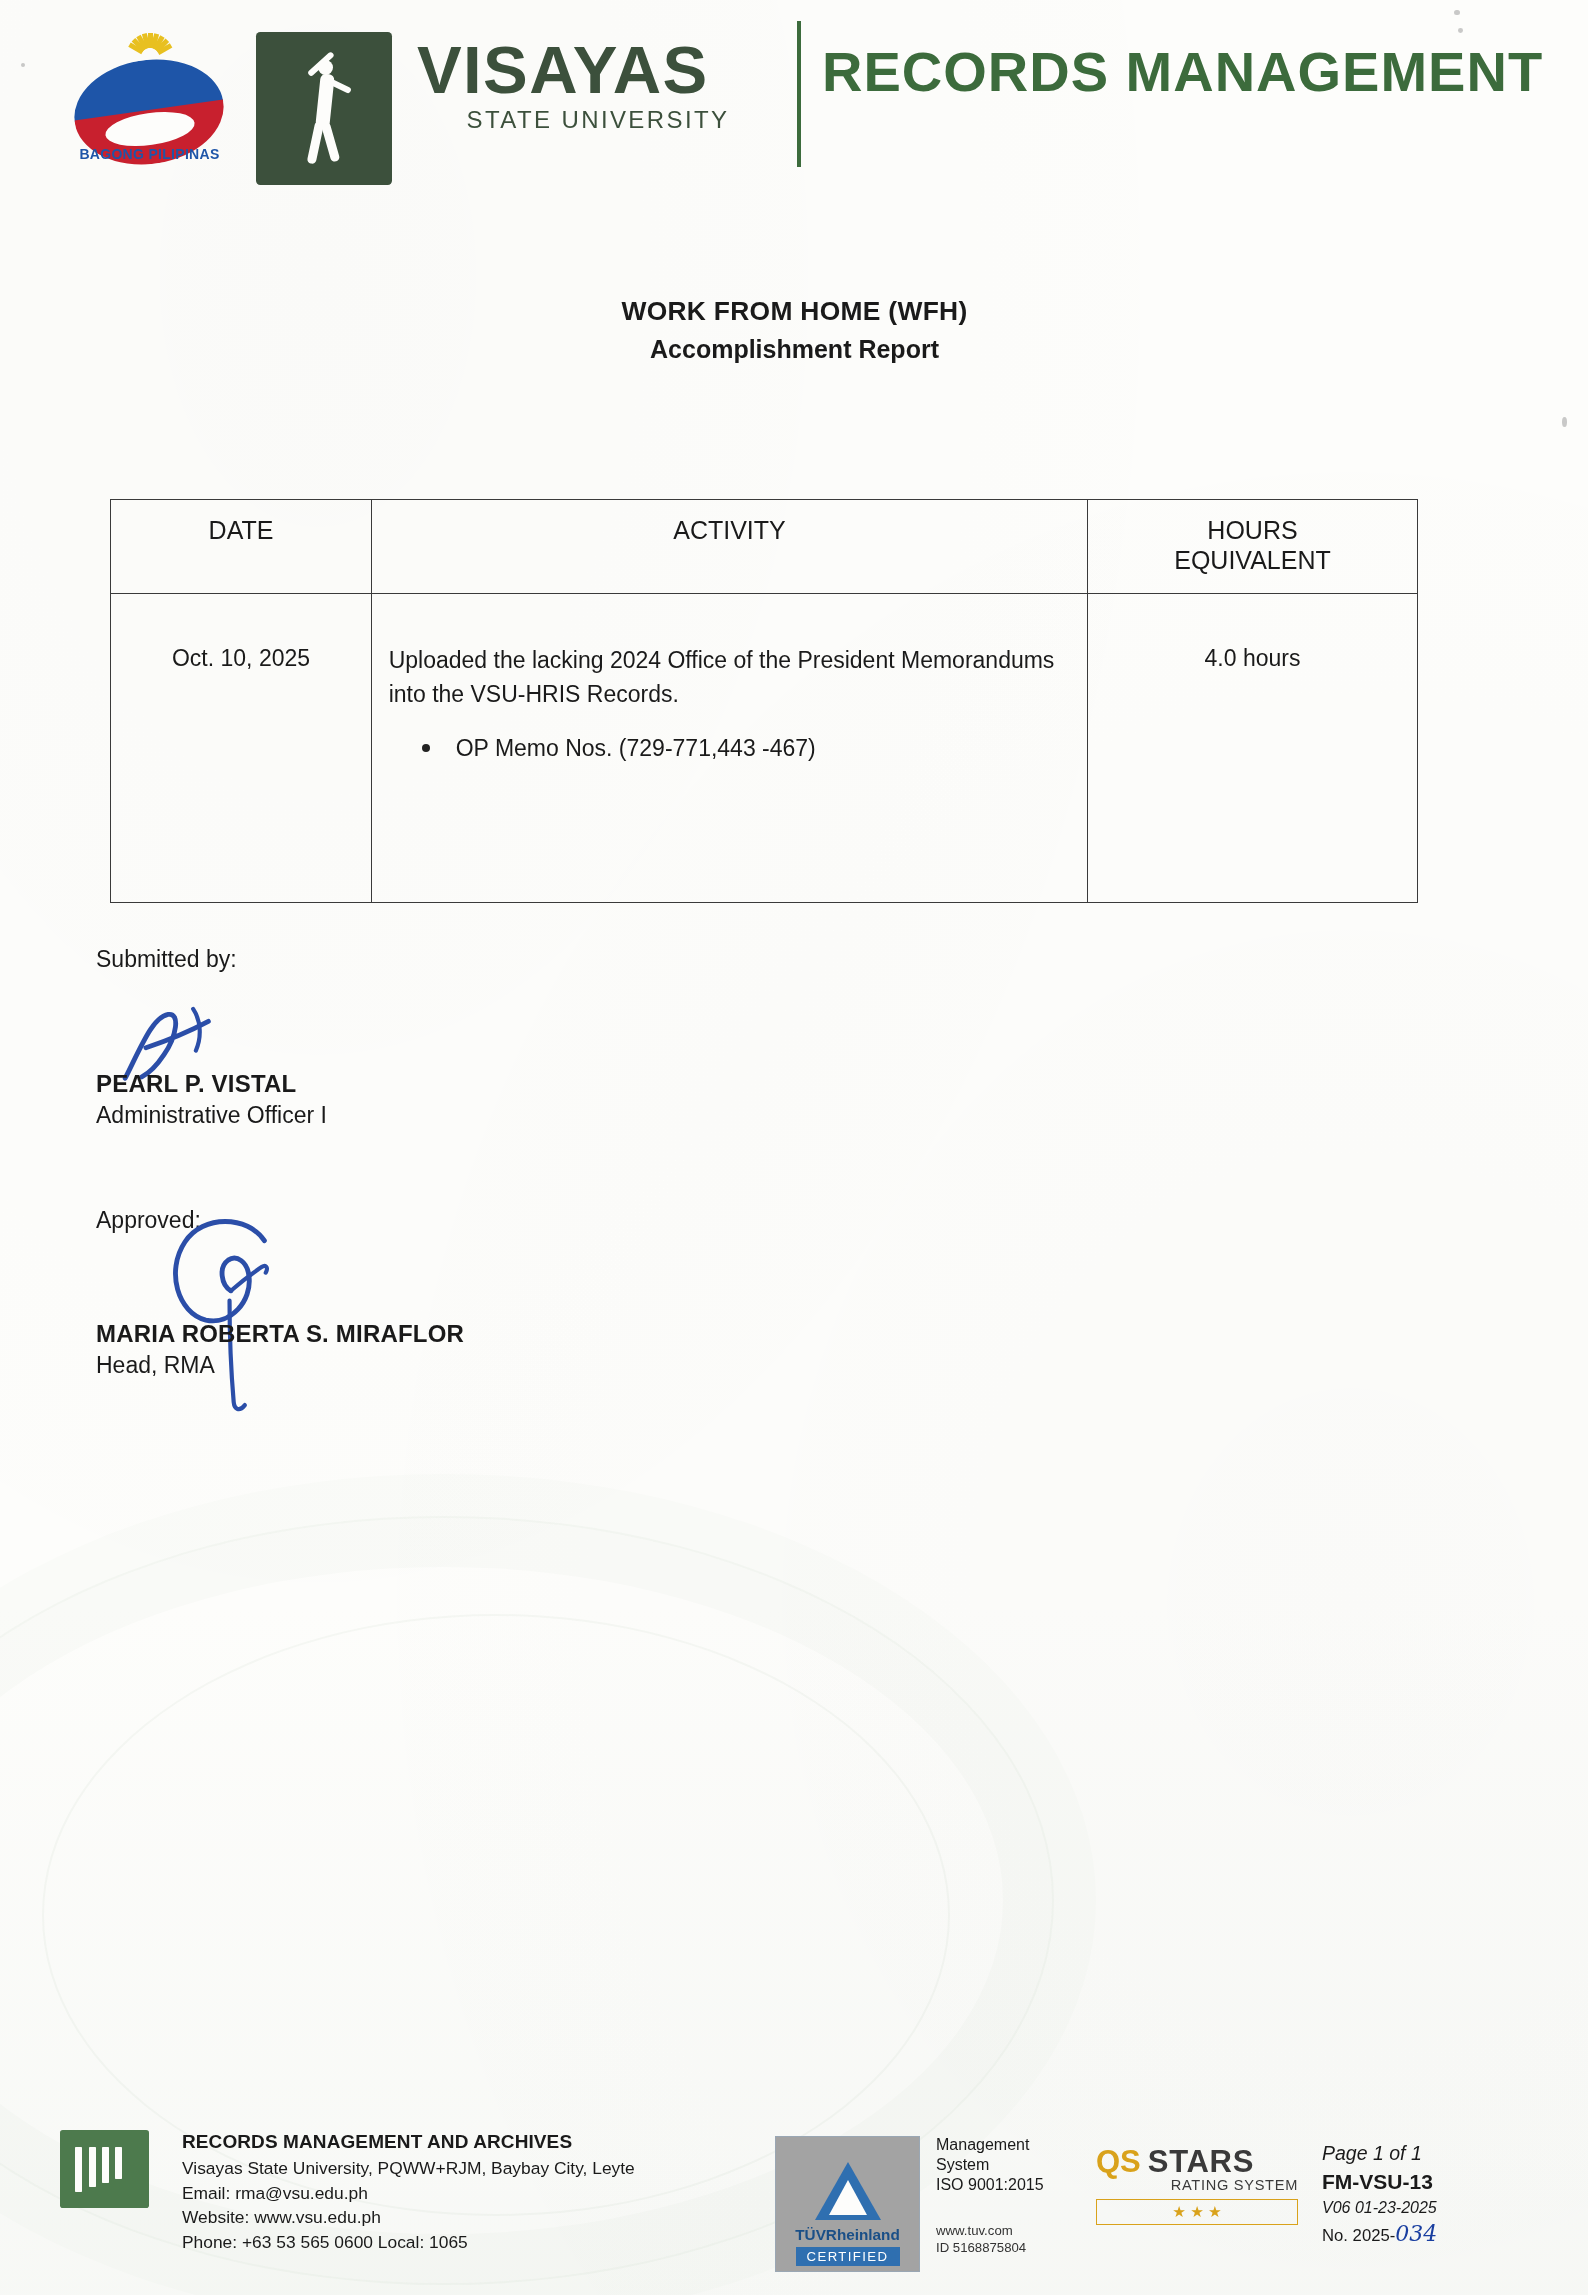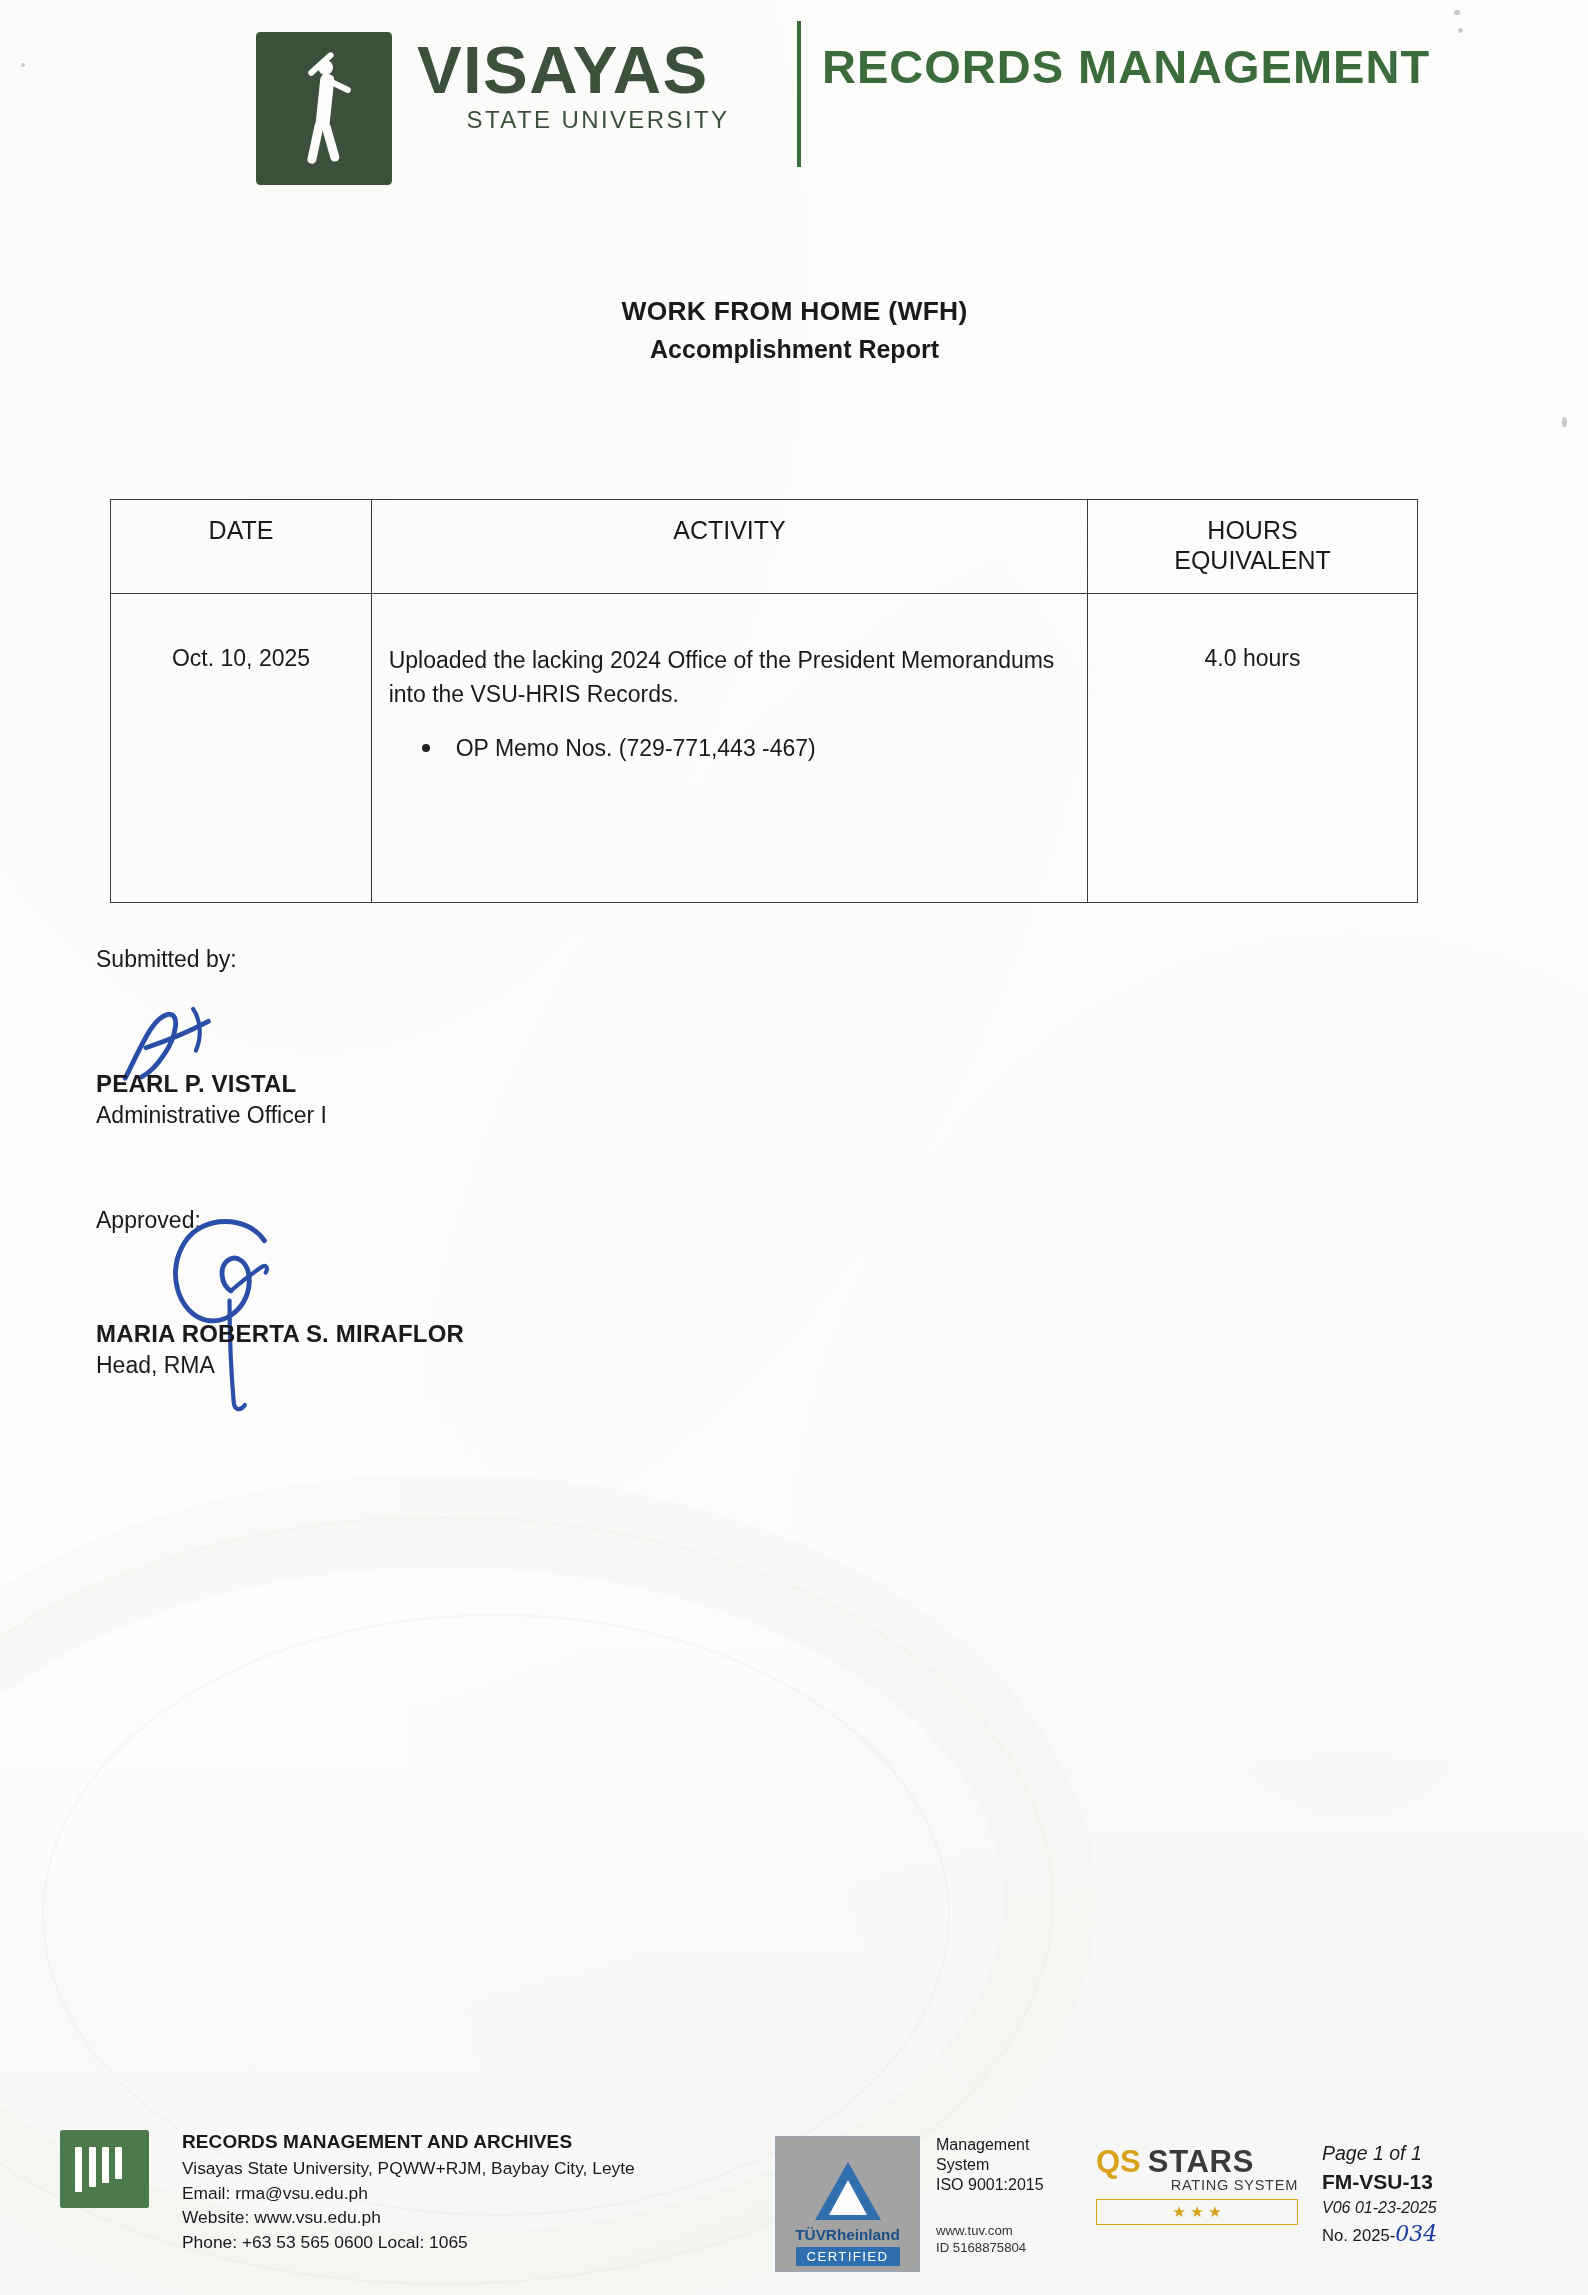--- a/index.html
+++ b/index.html
@@ -207,21 +207,21 @@
     left: 797px;
     top: 21px;
     width: 4.2px;
     height: 146px;
     background: #3c6b3c;
   }
   .rma-title {
     position: absolute;
     left: 822px;
     top: 39px;
-    font-size: 47px;
+    font-size: 56px;
     font-weight: bold;
     letter-spacing: 1px;
     line-height: 1.18;
     color: #3c6b3c;
   }
 
   
   .doc-title {
     position: absolute;
     left: 0;
@@ -494,20 +494,39 @@
   <div class="watermark"></div>
   <div class="watermark2"></div>
 
   <div class="speck" style="left:1454px;top:9.7px;width:5.6px;height:5.6px;"></div>
   <div class="speck" style="left:1458px;top:28px;width:4.9px;height:4.9px;"></div>
   <div class="speck" style="left:21px;top:63px;width:4.2px;height:4.2px;"></div>
   <div class="speck" style="left:1562px;top:417px;width:4.9px;height:9.7px;"></div>
 
   <div class="header">
 
+    <div class="ph-logo">
+      <div class="ph-sun">
+        <div class="ray" style="transform:rotate(-60deg)"></div>
+        <div class="ray" style="transform:rotate(-45deg)"></div>
+        <div class="ray" style="transform:rotate(-30deg)"></div>
+        <div class="ray" style="transform:rotate(-15deg)"></div>
+        <div class="ray" style="transform:rotate(0deg)"></div>
+        <div class="ray" style="transform:rotate(15deg)"></div>
+        <div class="ray" style="transform:rotate(30deg)"></div>
+        <div class="ray" style="transform:rotate(45deg)"></div>
+        <div class="ray" style="transform:rotate(60deg)"></div>
+      </div>
+      <div class="ph-arc">
+        <div class="arc-blue"></div>
+        <div class="arc-red"></div>
+        <div class="arc-white"></div>
+      </div>
+      <div class="ph-label">BAGONG PILIPINAS</div>
+    </div>
 
     <div class="vsu-mark">
       <div class="vsu-figure">
         <div class="fig-head"></div>
         <div class="fig-body"></div>
         <div class="fig-arm1"></div>
         <div class="fig-arm2"></div>
         <div class="fig-leg1"></div>
         <div class="fig-leg2"></div>
       </div>

